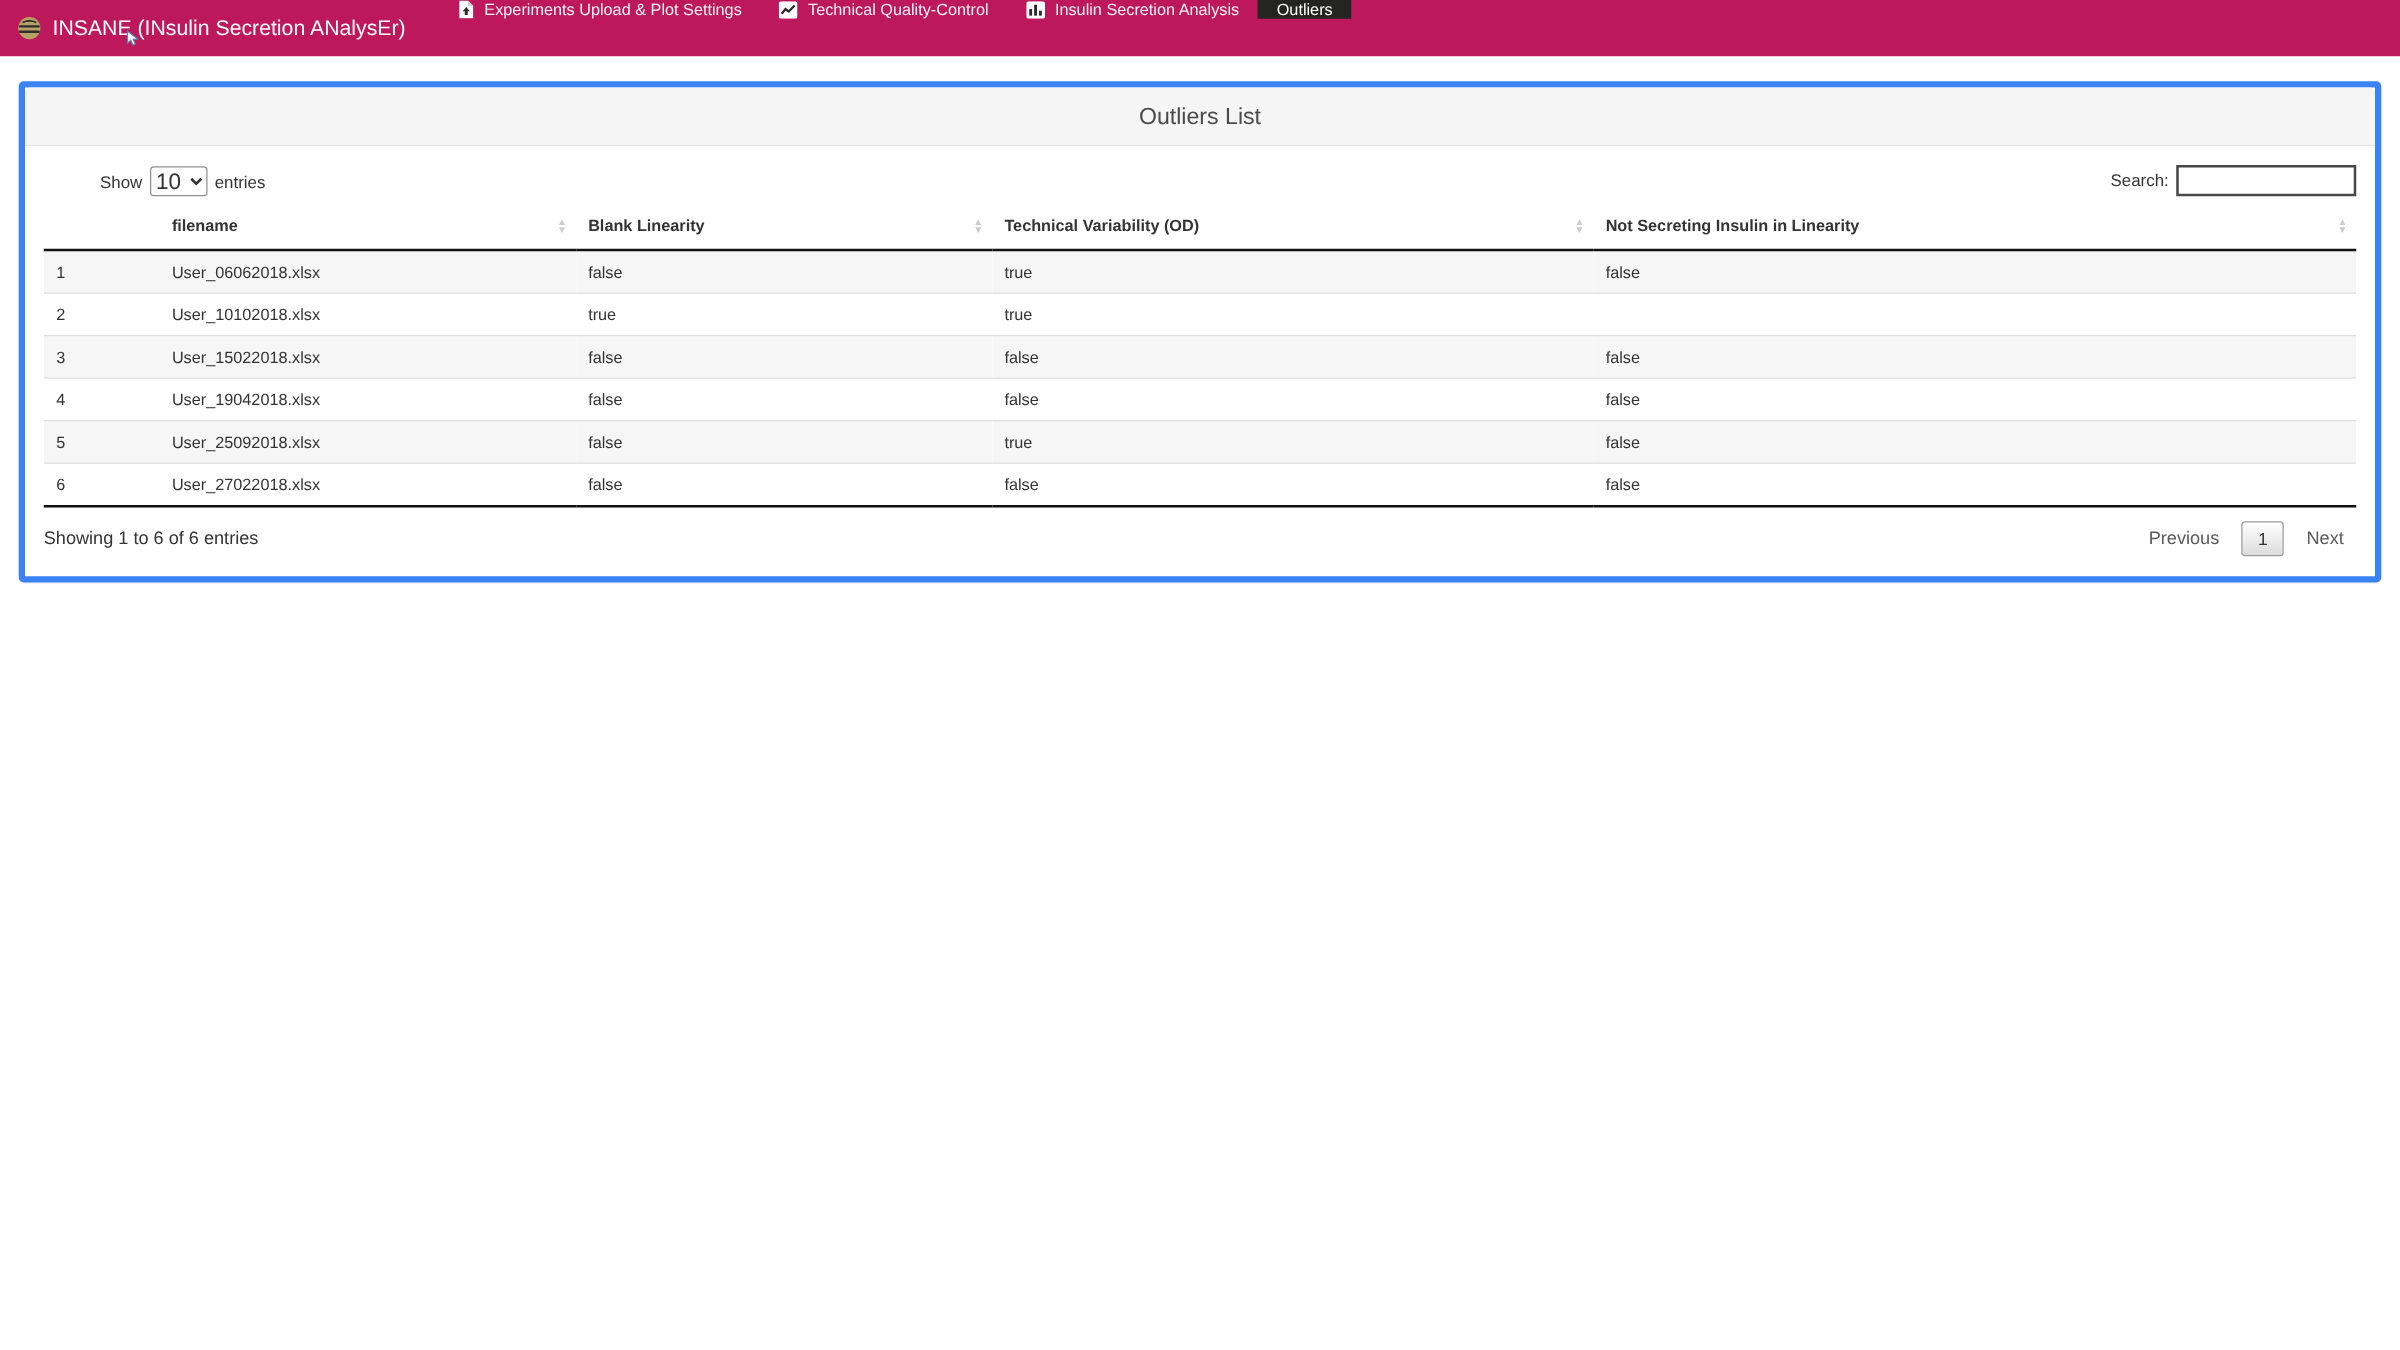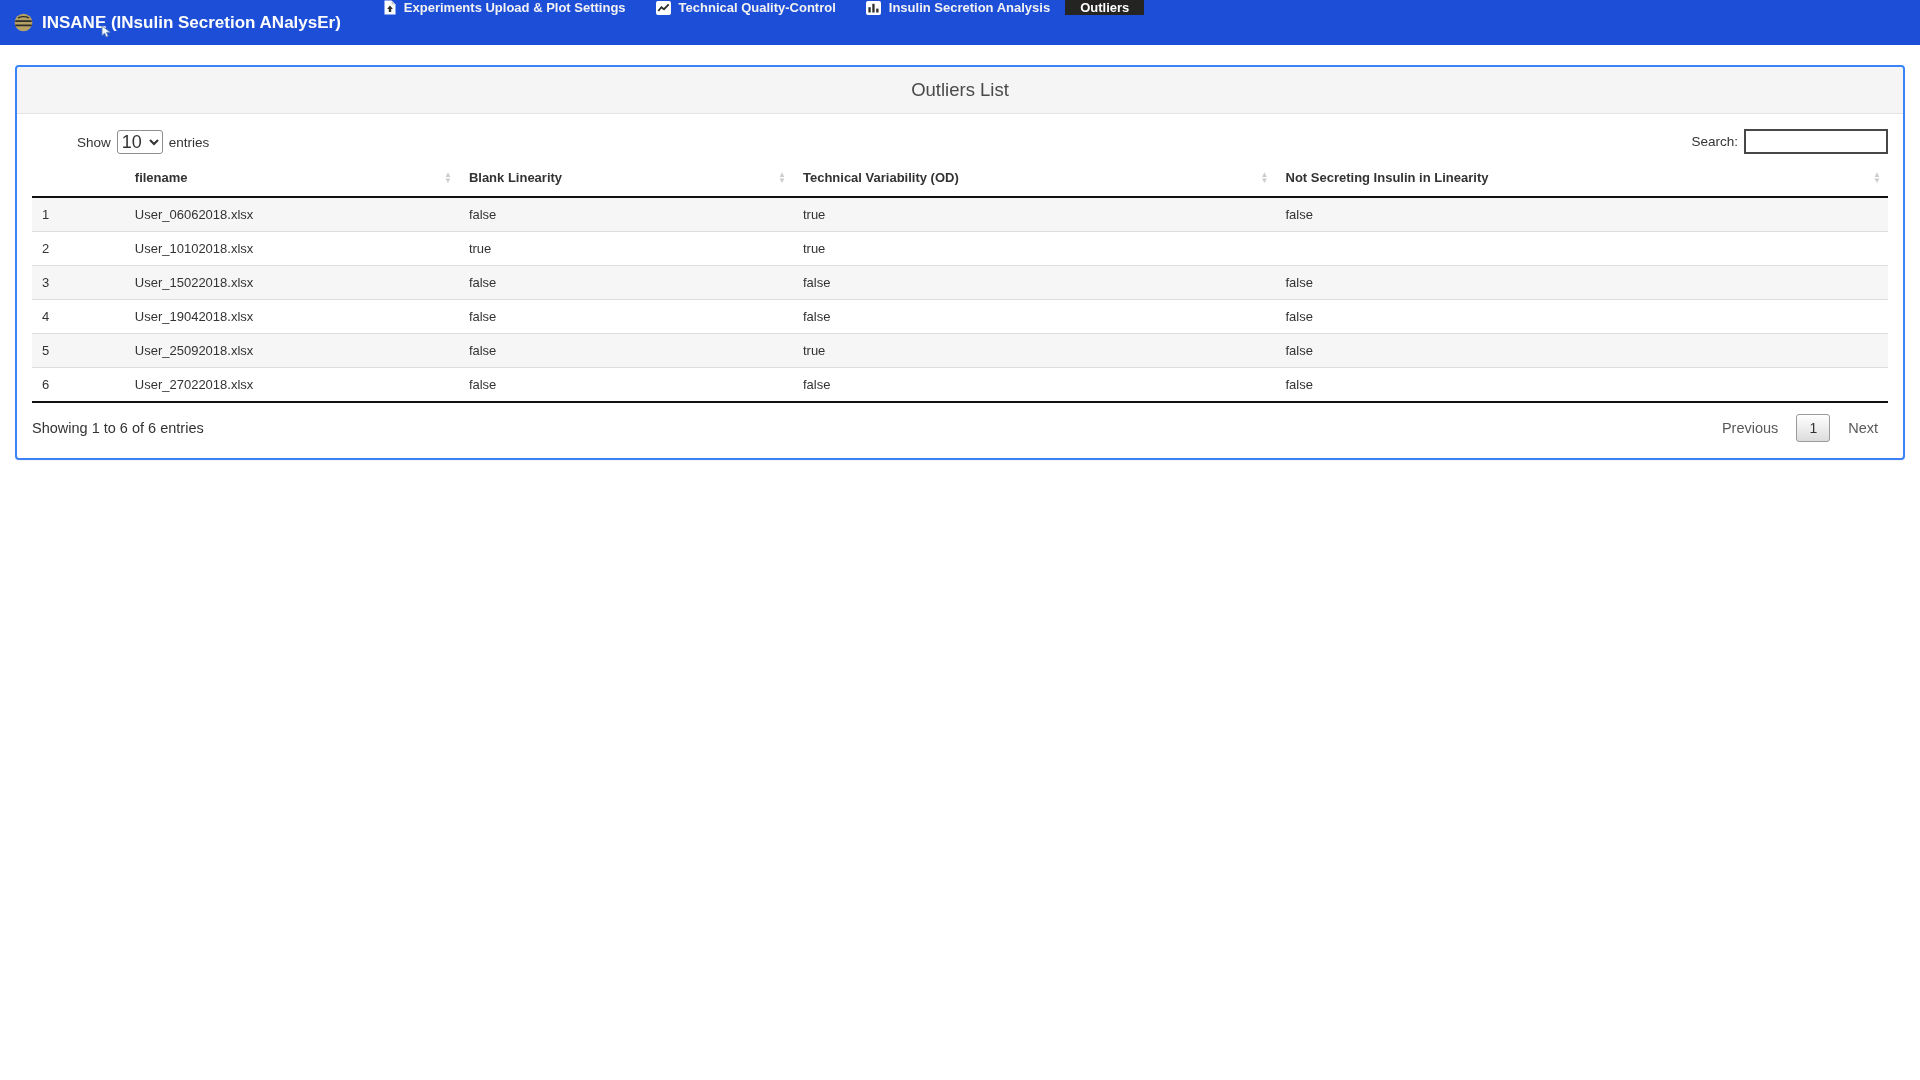--- a/index.html
+++ b/index.html
@@ -3,41 +3,41 @@
 <meta charset="utf-8">
 <style>
   * { margin:0; padding:0; box-sizing:border-box; }
   html,body { width:1920px; height:1080px; }
   body {
     font-family:"Liberation Sans","DejaVu Sans",sans-serif;
     background:#ffffff; color:#333; position:relative; overflow:hidden;
   }
 
   
-  .navbar { height:45px; background:#1d4ed8; display:flex; align-items:stretch;font-weight:bold; }
+  .navbar { height:45px; background:#be185d; display:flex; align-items:stretch; }
   .brand {
     display:flex; align-items:center; gap:9px; padding:0 16px 0 14px;
     color:#fdfdfd; font-size:17px; text-decoration:none; white-space:nowrap;
   }
   .brand-icon { display:flex; align-items:center; }
   .nav-links { display:flex; align-items:flex-start; margin-left:12px; }
   .nav-link {
     display:flex; align-items:center; gap:8px; padding:0 15px;
     color:#f2f2f2; font-size:13px; text-decoration:none; white-space:nowrap; cursor:pointer;
   }
   .nav-link.active { background:#242423; color:#ffffff; }
   .nav-icon { display:flex; align-items:center; }
 
   
   .mouse-cursor { position:absolute; left:101px; top:24px; z-index:5; }
 
   
   .content { padding:20px 15px 0 15px; }
   .panel {
-    border:2px solid #3b82f6; border-radius:4px;
+    border:5px solid #3b82f6; border-radius:4px;
     box-shadow:0 1px 1px rgba(0,0,0,.05); background:#fff;
   }
   .panel-heading {
     background:#f5f5f5; border-bottom:1px solid #e3e3e3;
     border-radius:4px 4px 0 0; text-align:center;
     padding:12px 15px; font-size:18.5px; color:#4a4a4a;
   }
   .panel-body { padding:15px 15px 16px 15px; }
 
   

